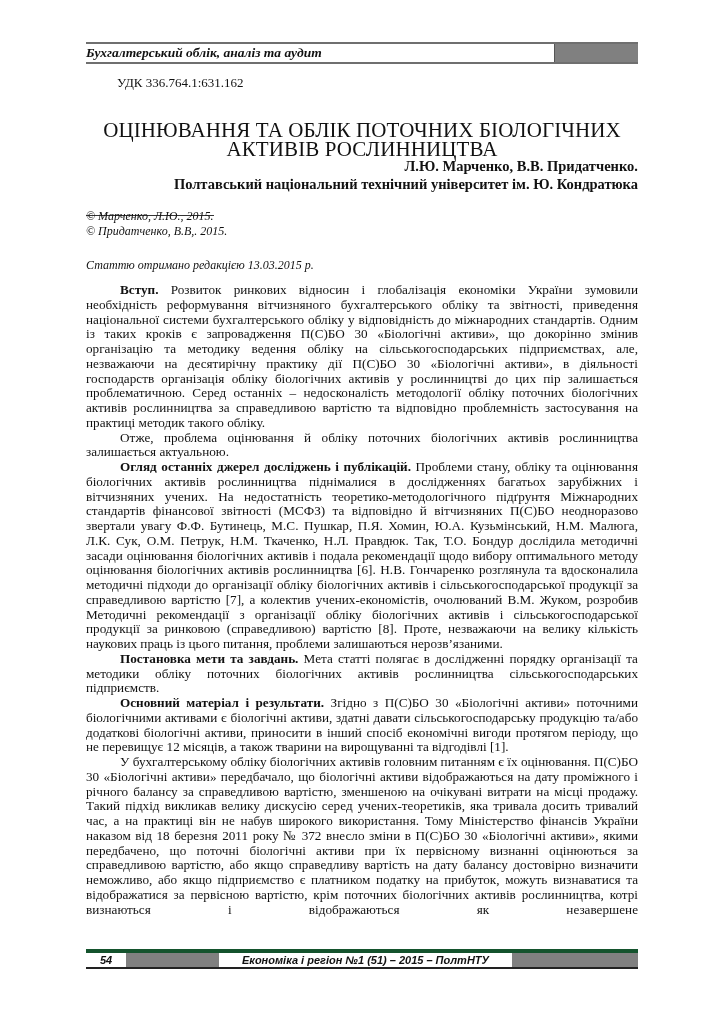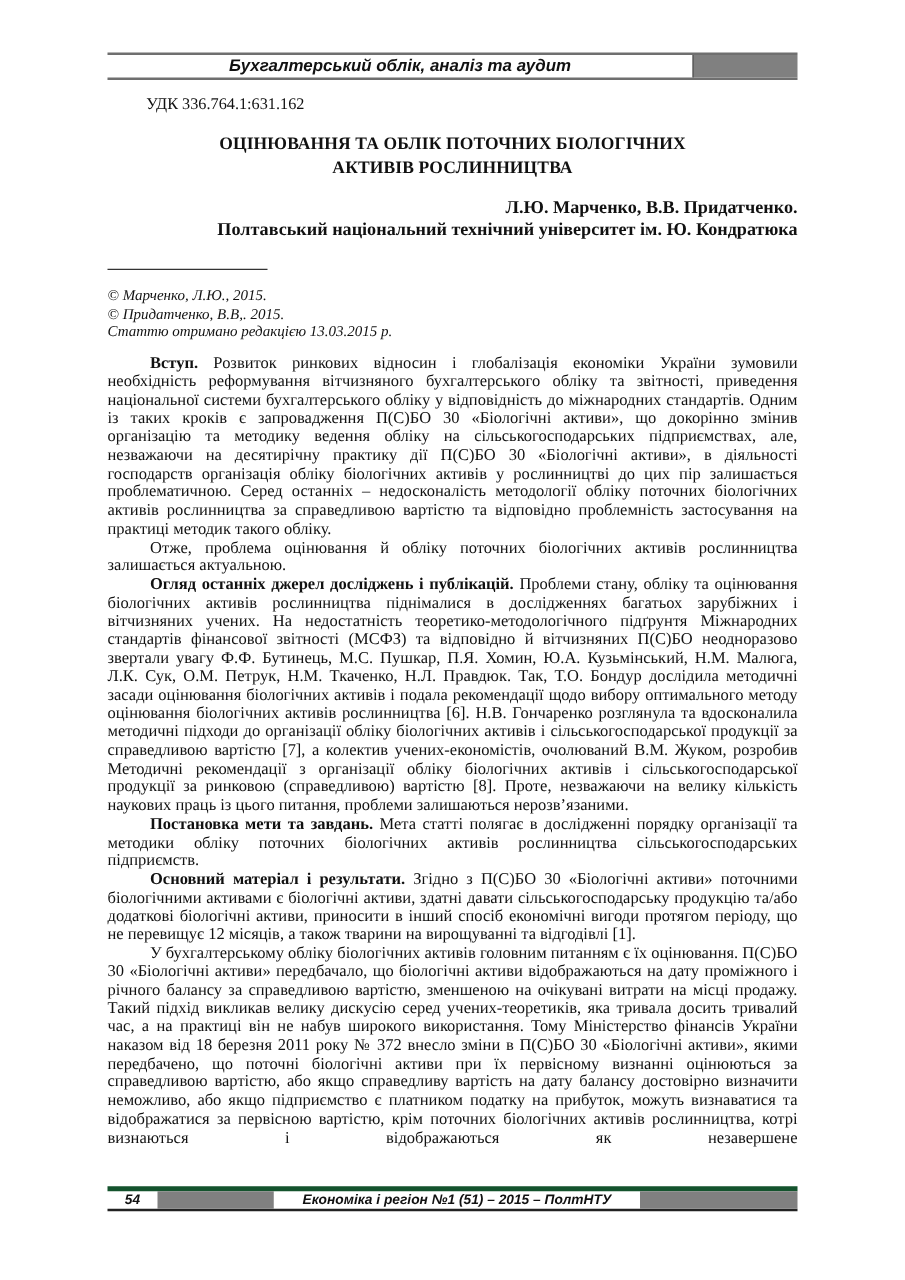--- a/index.html
+++ b/index.html
@@ -22,22 +22,21 @@
       top: 42px;
       width: 552px;
       height: 18px;
       border-top: 2px solid #6f6f6f;
       border-bottom: 2px solid #6f6f6f;
       box-sizing: content-box;
       display: flex;
     }
     .run-header .title-cell {
       flex: 0 0 468px;
-      text-align: center;
-      font-family: Liberation Sans, sans-serif;
+      font-family: Liberation Serif, serif;
       font-weight: bold;
       font-style: italic;
       font-size: 13.5px;
       line-height: 18px;
       color: #111;
     }
     .run-header .gray-cell {
       flex: 1 1 auto;
       background: #808080;
       border-left: 1px solid #555;
@@ -46,25 +45,25 @@
       position: absolute;
       left: 86px;
       top: 75px;
       font-size: 13px;
       line-height: 16px;
       margin-left: 31px;
     }
     .title {
       position: absolute;
       left: 86px;
-      top: 106px;
+      top: 121px;
       width: 552px;
       text-align: center;
-      font-weight: bold;
-      font-size: 14px;
+      font-weight: normal;
+      font-size: 21px;
       line-height: 19px;
       letter-spacing: 0.1px;
     }
     .authors {
       position: absolute;
       left: 86px;
       top: 157px;
       width: 552px;
       text-align: right;
       font-weight: bold;
@@ -74,21 +73,21 @@
     .fn-rule {
       position: absolute;
       left: 86px;
       top: 215px;
       width: 128px;
       border-top: 1px solid #333;
     }
     .copyrights {
       position: absolute;
       left: 86px;
-      top: 229px;
+      top: 209px;
       font-style: italic;
       font-size: 12px;
       line-height: 15px;
     }
     .received {
       position: absolute;
       left: 86px;
       top: 258px;
       font-style: italic;
       font-size: 12px;

